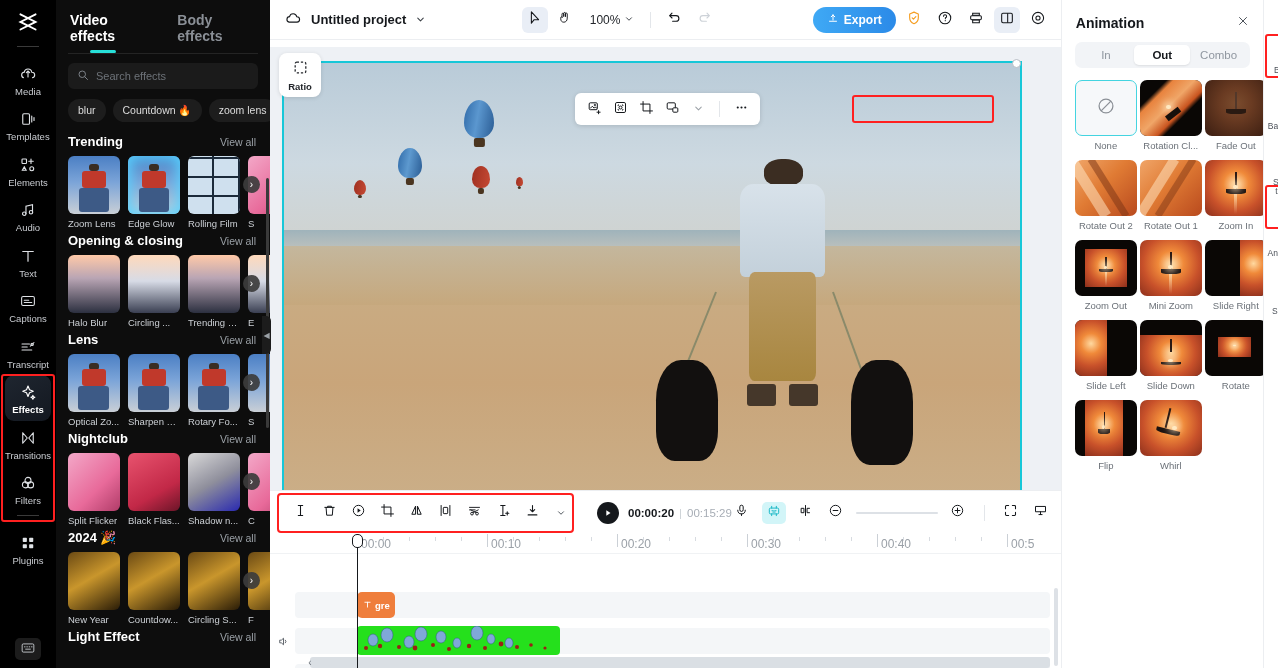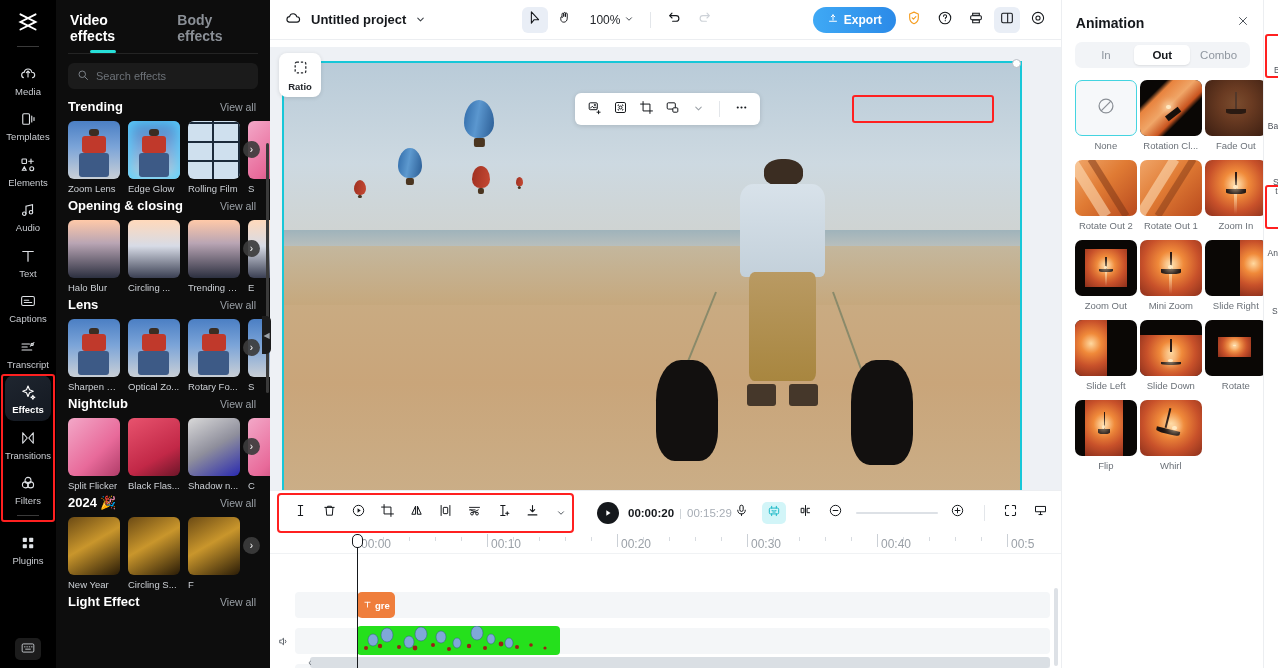--- a/index.html
+++ b/index.html
@@ -429,20 +429,25 @@
     <div class="search-box">
       <span>
         <svg width="12" height="12" viewBox="0 0 24 24" fill="none" stroke="#7d8289" stroke-width="2">
           <circle cx="10.5" cy="10.5" r="6.5"></circle>
             <path d="M15.5 15.5 21 21" stroke-linecap="round"></path>
         </svg>
       </span>
       <input type="text" placeholder="Search effects" style="">
     </div>
 
+    <div class="chips">
+      <div class="chip">blur</div>
+      <div class="chip">Countdown 🔥</div>
+      <div class="chip">zoom lens</div>
+    </div>
 
     <div class="fx-scroll">
 
       <div class="fx-section">
         <div class="fx-head">
           <span class="fx-title">Trending</span>
           <span class="fx-viewall">View all</span>
         </div>
         <div class="fx-row">
           <div class="fx-card">
@@ -505,29 +510,29 @@
           <span class="fx-title">Lens</span>
           <span class="fx-viewall">View all</span>
         </div>
         <div class="fx-row">
           <div class="fx-card">
             <div class="fx-thumb t-boy">
               <div class="tfig head" style="left:40%;top:16%;width:19%;height:11%"></div>
               <div class="tfig shirt" style="left:26%;top:26%;width:48%;height:30%"></div>
               <div class="tfig jeans" style="left:20%;top:55%;width:58%;height:42%"></div>
             </div>
-            <div class="fx-name">Sharpen E...</div>
+            <div class="fx-name">Optical Zo...</div>
           </div>
           <div class="fx-card">
             <div class="fx-thumb t-boy">
               <div class="tfig head" style="left:40%;top:16%;width:19%;height:11%"></div>
               <div class="tfig shirt" style="left:26%;top:26%;width:48%;height:30%"></div>
               <div class="tfig jeans" style="left:20%;top:55%;width:58%;height:42%"></div>
             </div>
-            <div class="fx-name">Optical Zo...</div>
+            <div class="fx-name">Sharpen E...</div>
           </div>
           <div class="fx-card">
             <div class="fx-thumb t-boy">
               <div class="tfig head" style="left:40%;top:16%;width:19%;height:11%"></div>
               <div class="tfig shirt" style="left:26%;top:26%;width:48%;height:30%"></div>
               <div class="tfig jeans" style="left:20%;top:55%;width:58%;height:42%"></div>
             </div>
             <div class="fx-name">Rotary Fo...</div>
           </div>
           <div class="fx-card">
@@ -566,20 +571,24 @@
 
       <div class="fx-section">
         <div class="fx-head">
           <span class="fx-title">2024 🎉</span>
           <span class="fx-viewall">View all</span>
         </div>
         <div class="fx-row">
           <div class="fx-card">
             <div class="fx-thumb t-gold"></div>
             <div class="fx-name">New Year</div>
+          </div>
+          <div class="fx-card">
+            <div class="fx-thumb t-gold"></div>
+            <div class="fx-name">Countdow...</div>
           </div>
           <div class="fx-card">
             <div class="fx-thumb t-gold"></div>
             <div class="fx-name">Circling S...</div>
           </div>
           <div class="fx-card">
             <div class="fx-thumb t-gold"></div>
             <div class="fx-name">F</div>
           </div>
           <div class="fx-arrow">›</div>

